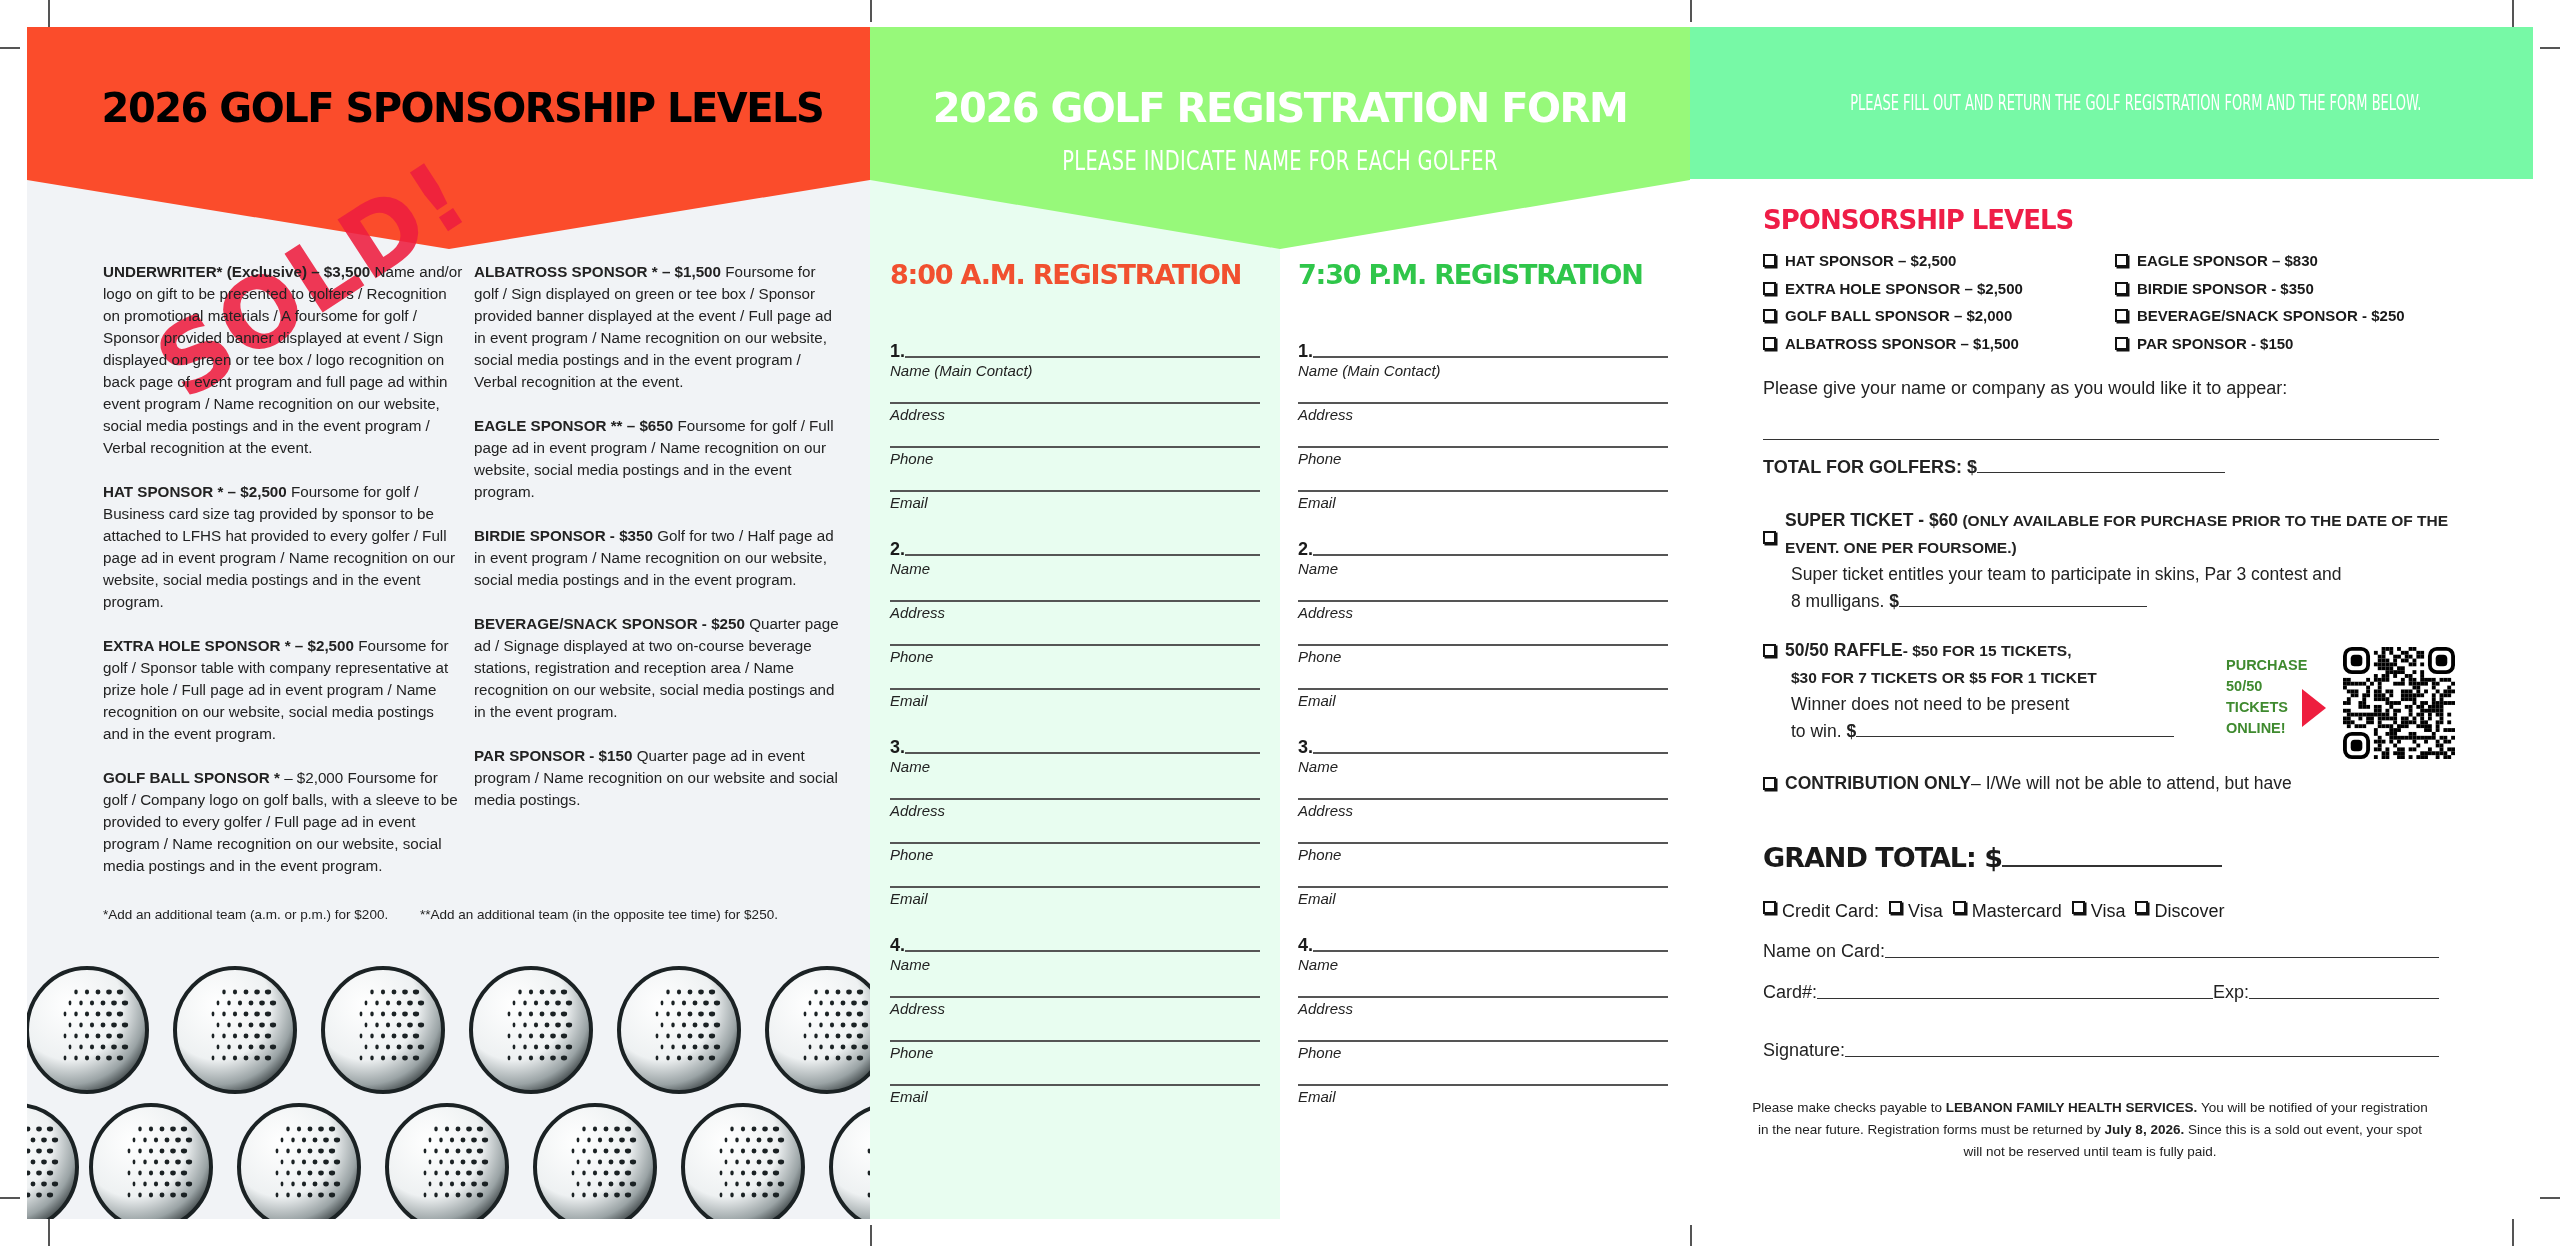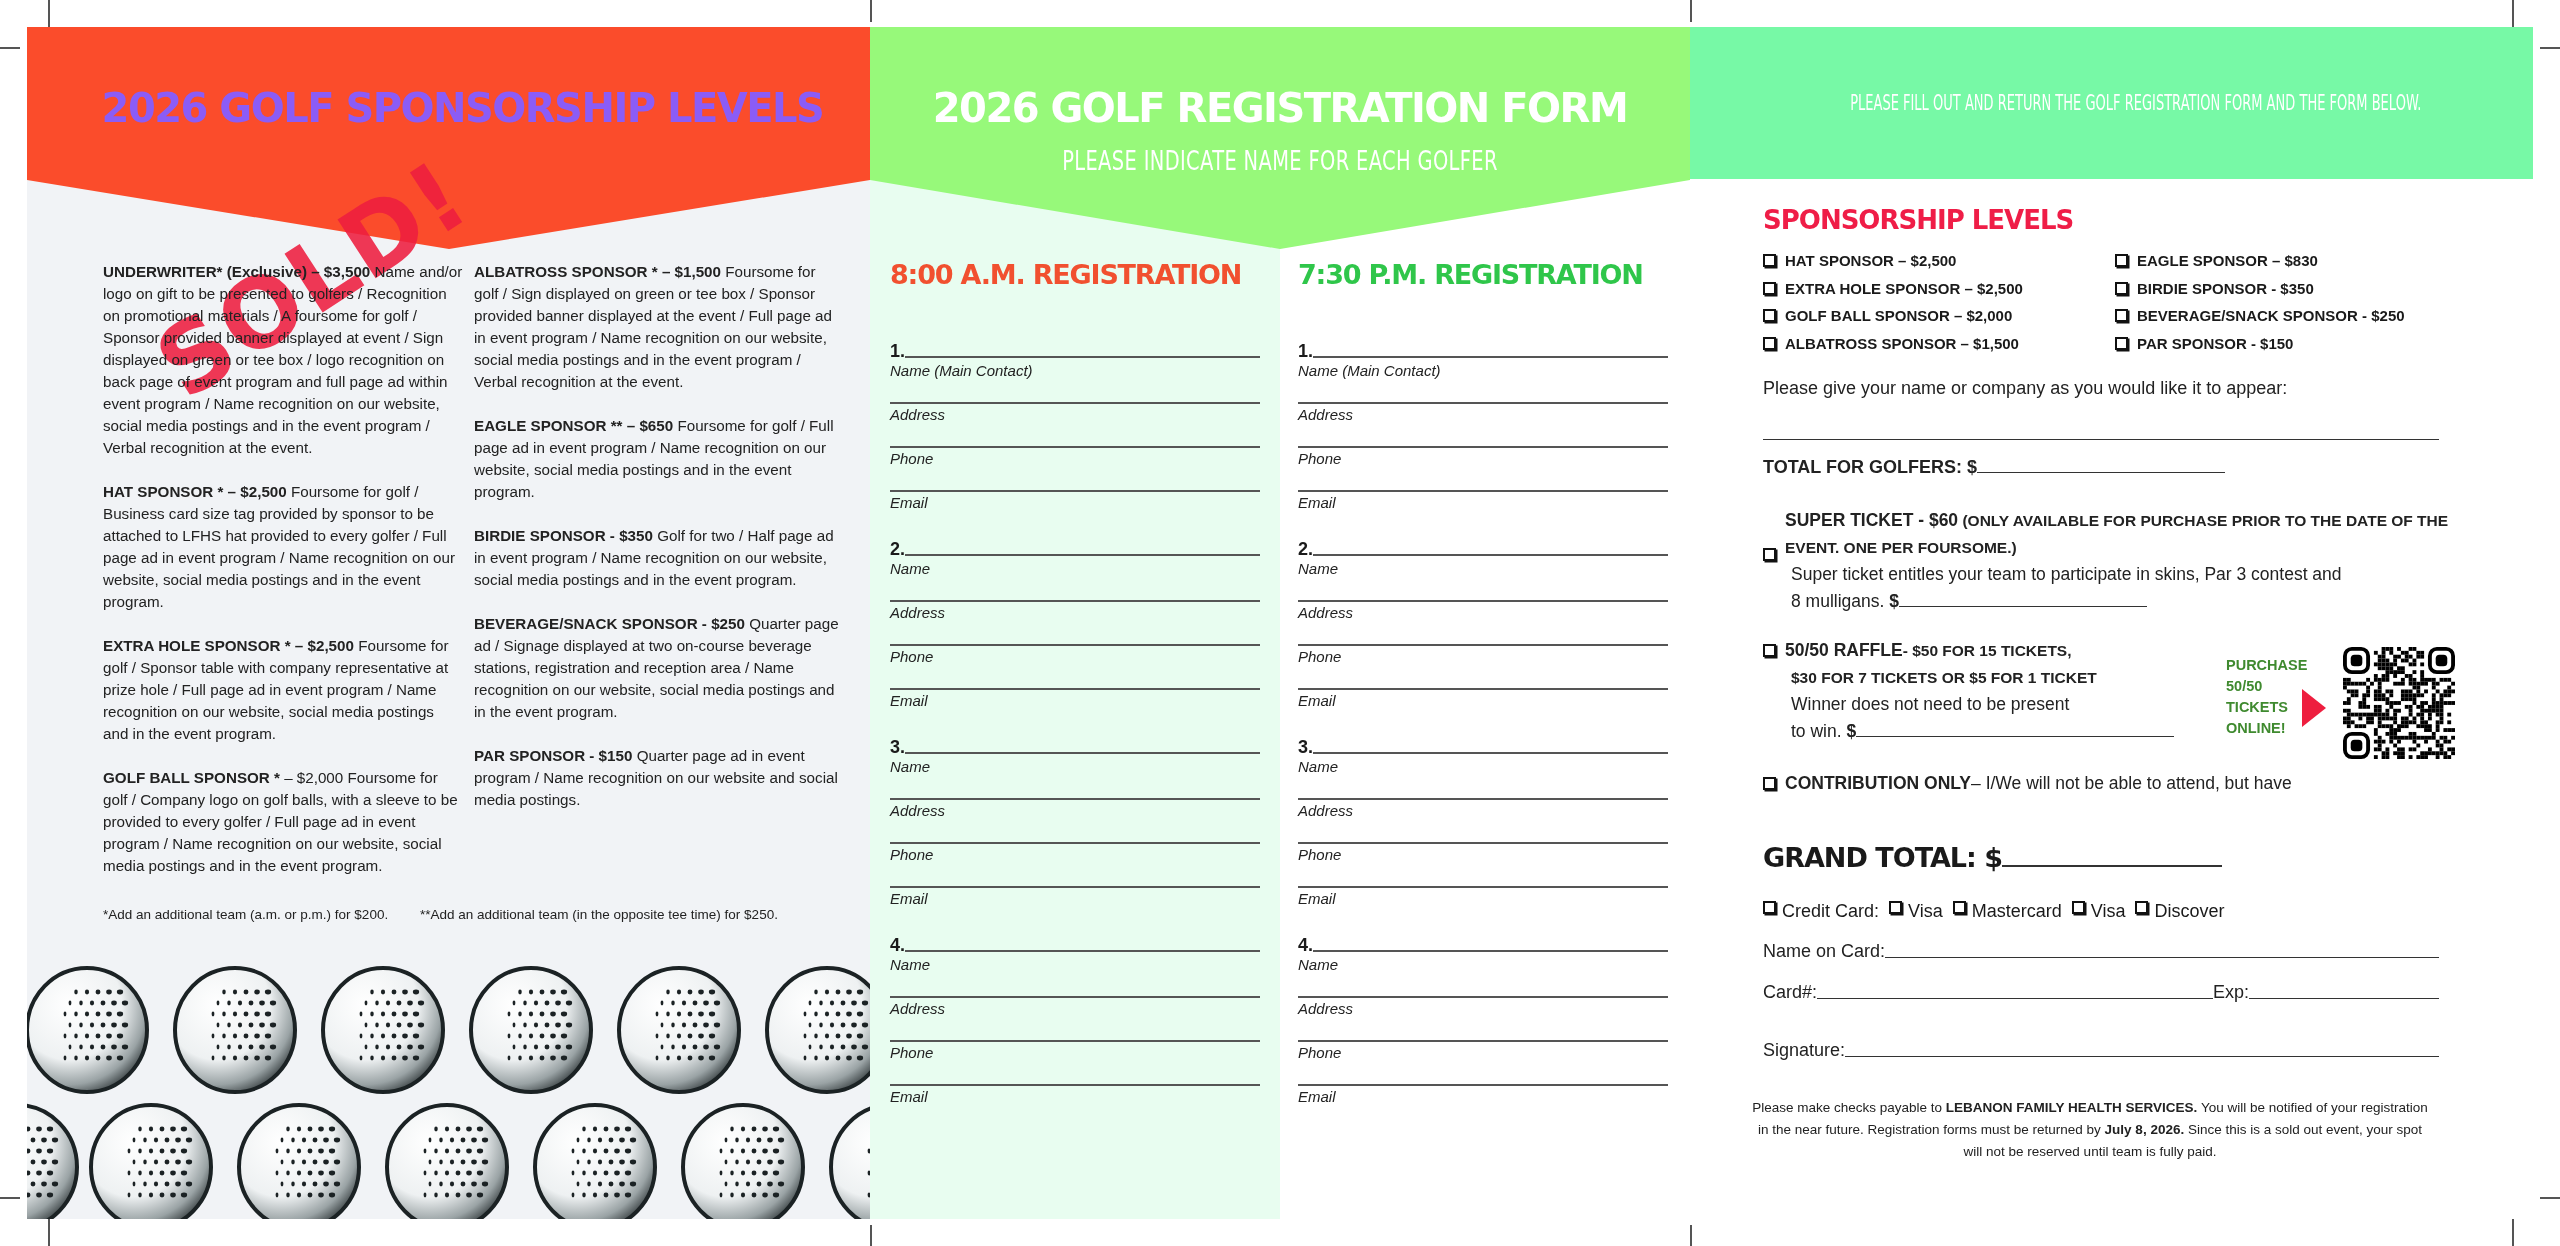--- a/index.html
+++ b/index.html
@@ -5,21 +5,21 @@
   * { box-sizing: border-box; margin: 0; padding: 0; }
   html, body { width: 2560px; height: 1246px; background: #ffffff; overflow: hidden; }
   body { position: relative; font-family: "Liberation Sans", sans-serif; color: #1a1a1a; }
 
   .crop { position: absolute; background: #555; }
 
   
   .p1 { position: absolute; left: 27px; top: 27px; width: 843px; height: 1192px; background: #f1f3f6; overflow: hidden; }
   .p1-banner { position: absolute; left: 0; top: 0; width: 843px; height: 222px; }
   .p1-banner svg { position: absolute; left: 0; top: 0; }
-  .p1-title { position: absolute; left: 0; top: 58px; width: 843px; text-align: center; color: #8b5cf6;
+  .p1-title { position: absolute; left: 0; top: 58px; width: 843px; text-align: center; color: #000000;
     font-family: "DejaVu Sans", sans-serif; font-weight: bold; font-size: 40px; letter-spacing: -1.5px; padding-left: 28px; }
 
   .sp-col { position: absolute; top: 234px; font-family: "Liberation Sans", sans-serif; font-size: 15.2px; line-height: 22px; color: #222; }
   .sp-col.left { left: 76px; width: 360px; }
   .sp-col.right { left: 447px; width: 370px; }
   .sp-item { margin-bottom: 22px; }
   .sp-item b { font-weight: bold; }
   .sold { position: absolute; left: 110px; top: 300px; transform: rotate(-33deg); transform-origin: left top;
     font-family: "DejaVu Sans", sans-serif; font-weight: bold; font-size: 96px; color: #ee1e3f; opacity: 0.88; letter-spacing: 2px; }
   .footnotes { position: absolute; left: 76px; top: 880px; font-size: 13.5px; color: #222; }
@@ -844,21 +844,21 @@
   </div>
 
   <div class="p3-line" style="top:351px">Please give your name or company as you would like it to appear:</div>
   <div class="p3-line" style="top:411px;width:676px;border-bottom:1.5px solid #333;height:2px"></div>
 
   <div class="p3-line bold" style="top:430px">
     <span>TOTAL FOR GOLFERS: $</span><span class="uline" style="width:248px"></span>
   </div>
 
   <div class="opt" style="top:480px;width:720px">
-    <div style="display:flex;align-items:flex-end">
+    <div style="display:flex;align-items:center">
       <span class="cb" style="margin-top:6px"></span>
       <div>
         <span class="hd" style="font-size:17.5px">SUPER TICKET - $60</span><span class="hd" style="font-size:15.5px"> (ONLY AVAILABLE FOR PURCHASE PRIOR TO THE DATE OF THE EVENT. ONE PER FOURSOME.)</span>
       </div>
     </div>
     <div class="indent">Super ticket entitles your team to participate in skins, Par 3 contest and</div>
     <div class="indent"><span>8 mulligans. </span><b>$</b><span class="uline" style="width:248px"></span></div>
   </div>
 
   <div class="opt" style="top:610px;width:460px">

